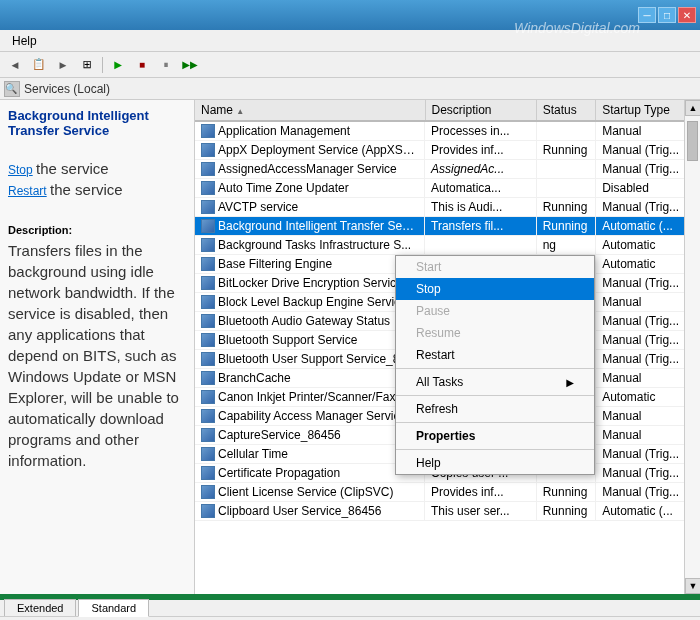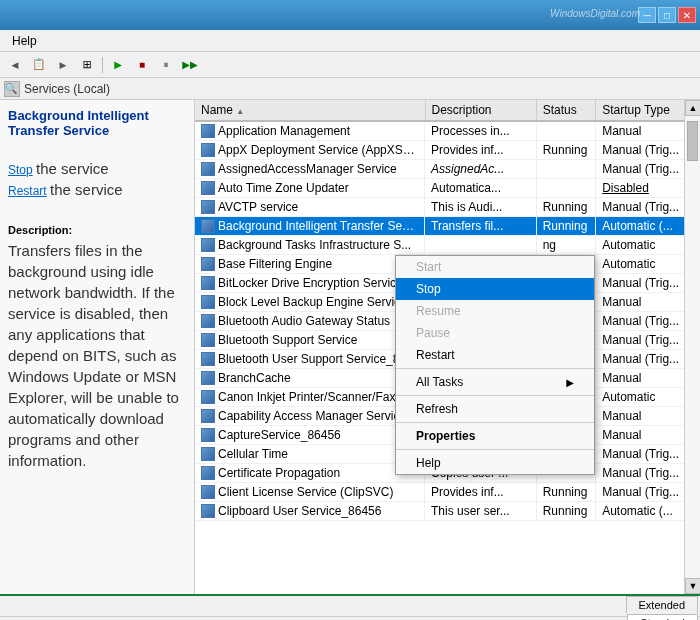--- a/index.html
+++ b/index.html
@@ -18,22 +18,22 @@
       background: linear-gradient(180deg, #4a9ed6 0%, #2d7ab5 100%);
       display: flex;
       align-items: center;
       justify-content: flex-end;
       padding: 0 4px;
       position: relative;
     }
     .title-bar-watermark {
       position: absolute;
       right: 60px;
-      top: 8px;
-      font-size: 10px;
+      top: 20px;
+      font-size: 14px;
       color: rgba(255,255,255,0.6);
       font-style: italic;
     }
     .title-bar-controls {
       display: flex;
       gap: 2px;
     }
     .tb-btn {
       width: 18px;
       height: 16px;
@@ -250,25 +250,24 @@
       height: 40px;
       background: #c0c0c0;
       border: 1px solid #aaa;
       cursor: pointer;
     }
 
     
     .bottom-tabs {
       height: 22px;
       background: #f0f0f0;
-      border-top: 2px solid #15803d;
+      border-top: 6px solid #15803d;
       display: flex;
       align-items: flex-end;
       padding-left: 4px;
-      flex-direction: column;
     }
     .tab {
       padding: 2px 12px;
       border: 1px solid #bbb;
       border-bottom: none;
       background: #f0f0f0;
       font-size: 11px;
       cursor: pointer;
       margin-right: 2px;
     }
@@ -435,21 +434,21 @@
               <td style="padding: 2px 6px; white-space: nowrap;"></td>
               <td style="overflow: hidden; text-overflow: ellipsis; white-space: nowrap; max-width: 100px; padding: 2px 6px;">Manual (Trig...</td>
             </tr>
             <tr>
               <td style="display: flex; align-items: center; gap: 3px; padding: 2px 6px;">
                 <span style="width: 14px; height: 14px; min-width: 14px; display: inline-block; background: linear-gradient(135deg, rgb(102, 153, 204) 0%, rgb(51, 102, 170) 100%); border: 1px solid rgb(68, 119, 170); flex-shrink: 0;"></span>
                 <span style="overflow: hidden; text-overflow: ellipsis; white-space: nowrap; max-width: 200px;">Auto Time Zone Updater</span>
               </td>
               <td style="overflow: hidden; text-overflow: ellipsis; white-space: nowrap; max-width: 110px; padding: 2px 6px;">Automatica...</td>
               <td style="padding: 2px 6px; white-space: nowrap;"></td>
-              <td style="overflow: hidden; text-overflow: ellipsis; white-space: nowrap; max-width: 100px; padding: 2px 6px; text-decoration: underline;">Disabled</td>
+              <td style="overflow: hidden; text-overflow: ellipsis; white-space: nowrap; max-width: 100px; padding: 2px 6px;">Disabled</td>
             </tr>
             <tr>
               <td style="display: flex; align-items: center; gap: 3px; padding: 2px 6px;">
                 <span style="width: 14px; height: 14px; min-width: 14px; display: inline-block; background: linear-gradient(135deg, rgb(102, 153, 204) 0%, rgb(51, 102, 170) 100%); border: 1px solid rgb(68, 119, 170); flex-shrink: 0;"></span>
                 <span style="overflow: hidden; text-overflow: ellipsis; white-space: nowrap; max-width: 200px;">AVCTP service</span>
               </td>
               <td style="overflow: hidden; text-overflow: ellipsis; white-space: nowrap; max-width: 110px; padding: 2px 6px;">This is Audi...</td>
               <td style="padding: 2px 6px; white-space: nowrap;">Running</td>
               <td style="overflow: hidden; text-overflow: ellipsis; white-space: nowrap; max-width: 100px; padding: 2px 6px;">Manual (Trig...</td>
             </tr>
@@ -597,22 +596,22 @@
               <td style="padding: 2px 6px; white-space: nowrap;">Running</td>
               <td style="overflow: hidden; text-overflow: ellipsis; white-space: nowrap; max-width: 100px; padding: 2px 6px;">Automatic (...</td>
             </tr>
           </tbody>
       </table>
     </div>
 
     <div class="context-menu">
       <div class="context-menu-item disabled">Start</div>
       <div class="context-menu-item highlighted">Stop</div>
+      <div class="context-menu-item disabled">Pause</div>
       <div class="context-menu-item disabled">Resume</div>
-      <div class="context-menu-item disabled">Pause</div>
       <div class="context-menu-item">Restart</div>
       <div class="context-menu-sep"></div>
       <div class="context-menu-item">
         <span>All Tasks</span>
         <span class="submenu-arrow">▶</span>
       </div>
       <div class="context-menu-sep"></div>
       <div class="context-menu-item">Refresh</div>
       <div class="context-menu-sep"></div>
       <div class="context-menu-item bold-item">

